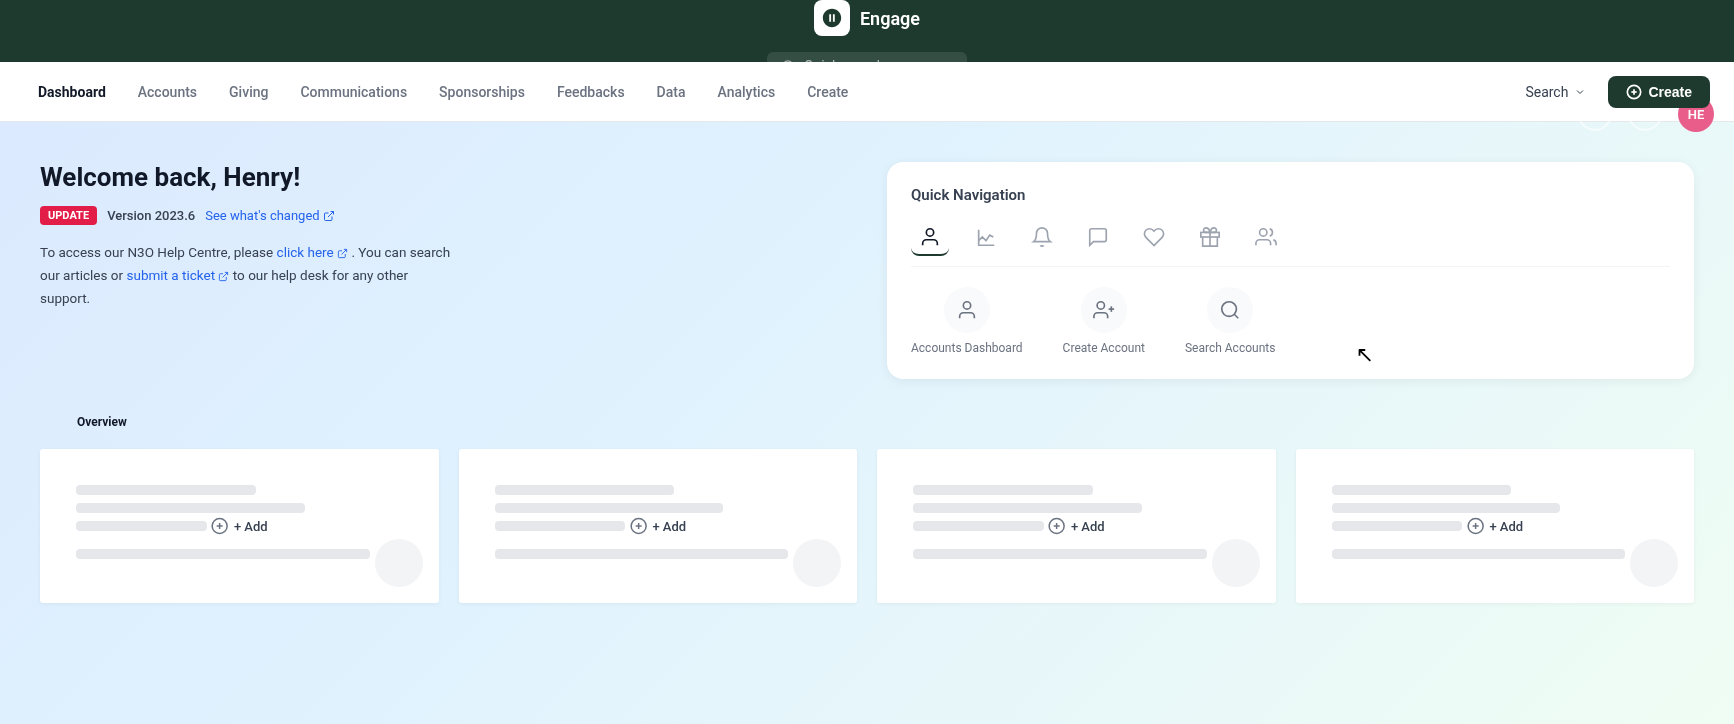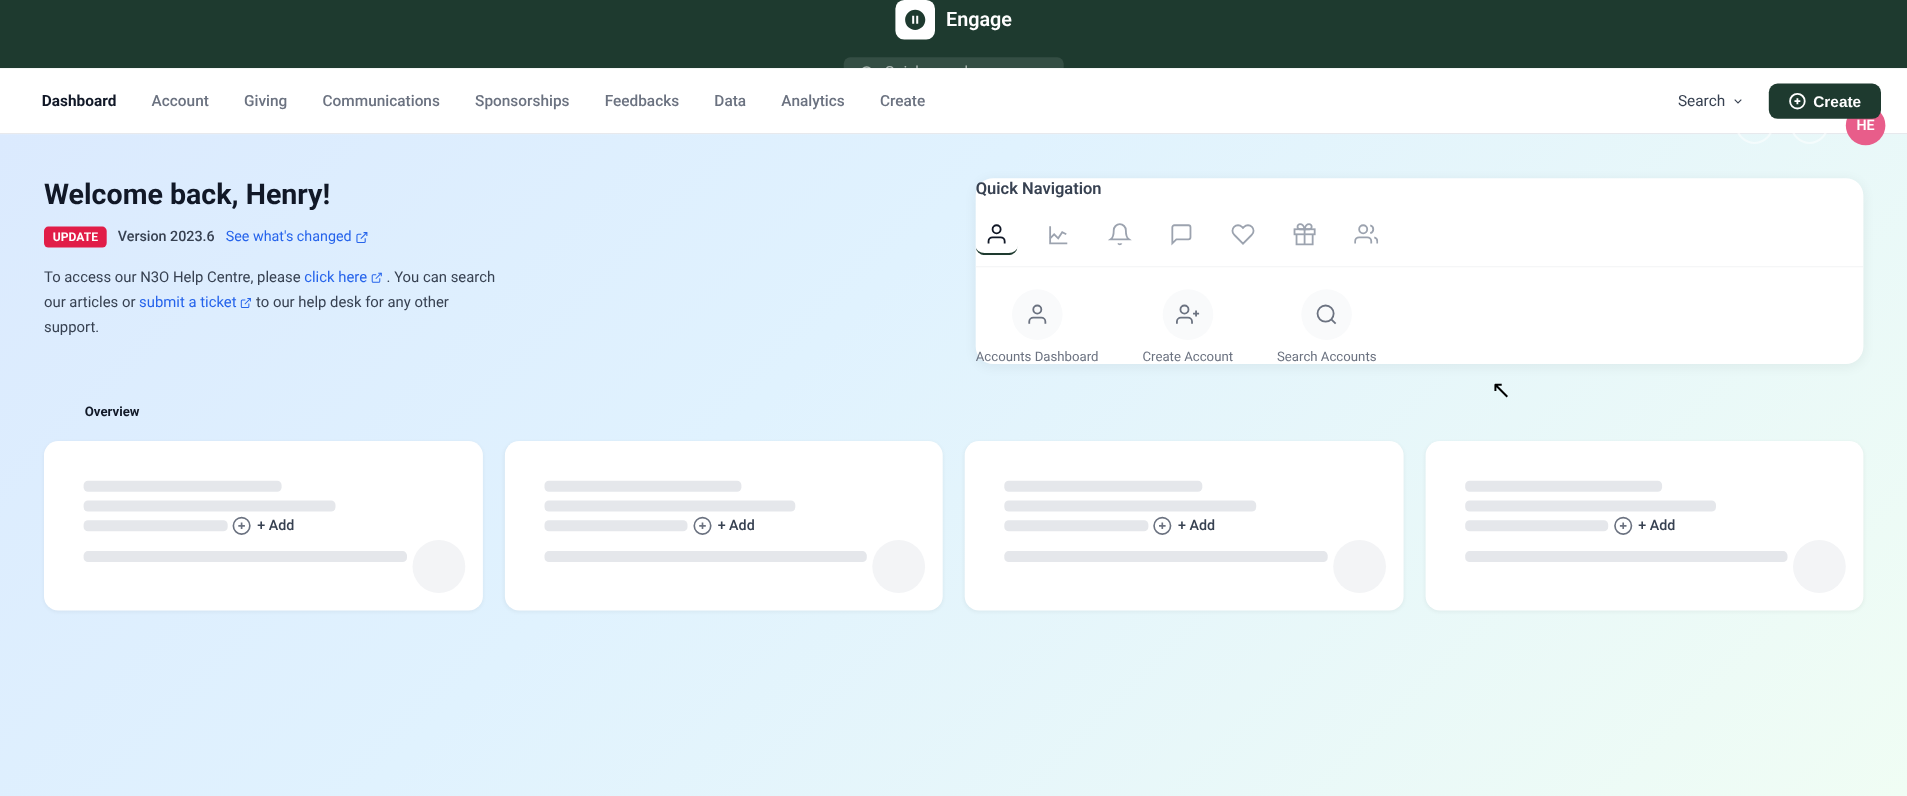--- a/index.html
+++ b/index.html
@@ -181,20 +181,21 @@
     .help-link {
       color: #2563eb;
       cursor: pointer;
       text-decoration: none;
     }
 
     
     .quick-nav-card {
       background: white;
       border-radius: 16px;
+      padding: 24px;
       box-shadow: 0 2px 12px rgba(0,0,0,0.06);
     }
     .quick-nav-header {
       font-size: 15px;
       font-weight: 600;
       color: #374151;
       margin-bottom: 16px;
     }
     .quick-nav-icons {
       display: flex;
@@ -252,21 +253,21 @@
       margin-bottom: 20px;
       margin-left: 37px;
     }
     .overview-cards {
       display: grid;
       grid-template-columns: repeat(4, 1fr);
       gap: 20px;
     }
     .overview-card {
       background: white;
-      border-radius: 13px;
+      border-radius: 3px;
       padding: 36px;
       min-height: 140px;
       display: flex;
       flex-direction: column;
       justify-content: space-between;
       box-shadow: 0 1px 4px rgba(0,0,0,0.05);
       position: relative;
     }
     .skeleton-line {
       height: 10px;
@@ -340,21 +341,21 @@
       </svg>
     </div>
     <div class="avatar">
       <span>HE</span>
     </div>
   </div>
 </div>
 
 <div class="secondary-nav">
   <div class="nav-item active">Dashboard</div>
-  <div class="nav-item">Account</div>
+  <div class="nav-item">Accounts</div>
   <div class="nav-item">Giving</div>
   <div class="nav-item">Communications</div>
   <div class="nav-item">Sponsorships</div>
   <div class="nav-item">Feedbacks</div>
   <div class="nav-item">Data</div>
   <div class="nav-item">Analytics</div>
   <div class="nav-item">Create</div>
 
   <div class="nav-right">
     <div class="search-nav">

